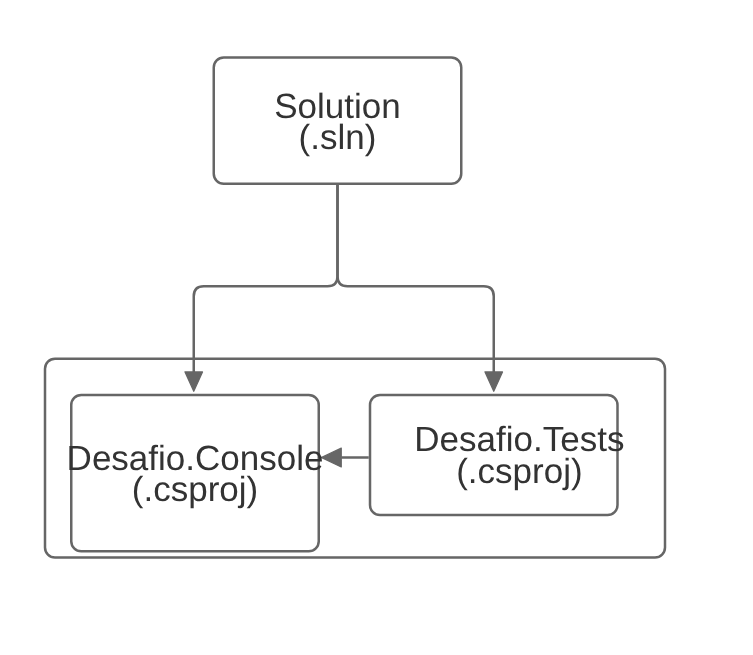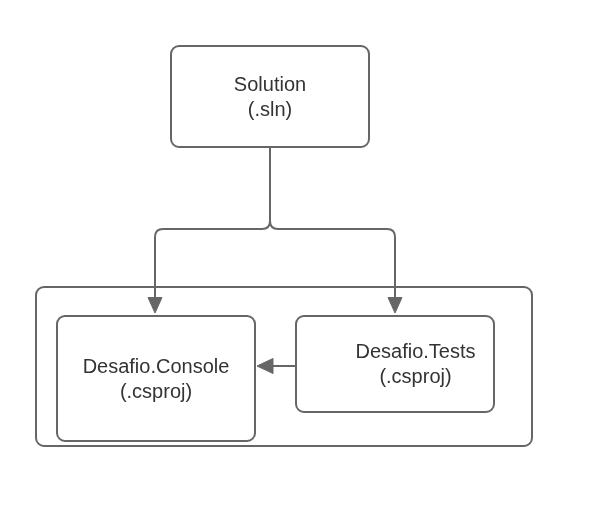--- a/index.html
+++ b/index.html
@@ -29,21 +29,21 @@
     box-sizing: border-box;
     background: #ffffff;
     border: 2px solid #666666;
     border-radius: 9px;
     display: flex;
     flex-direction: column;
     align-items: center;
     justify-content: center;
     text-align: center;
     color: #333333;
-    font-size: 20px;
+    font-size: 28px;
     line-height: 25px;
     z-index: 3;
   }
   .group-container {
     position: absolute;
     box-sizing: border-box;
     left: 35px;
     top: 286px;
     width: 498px;
     height: 161px;

